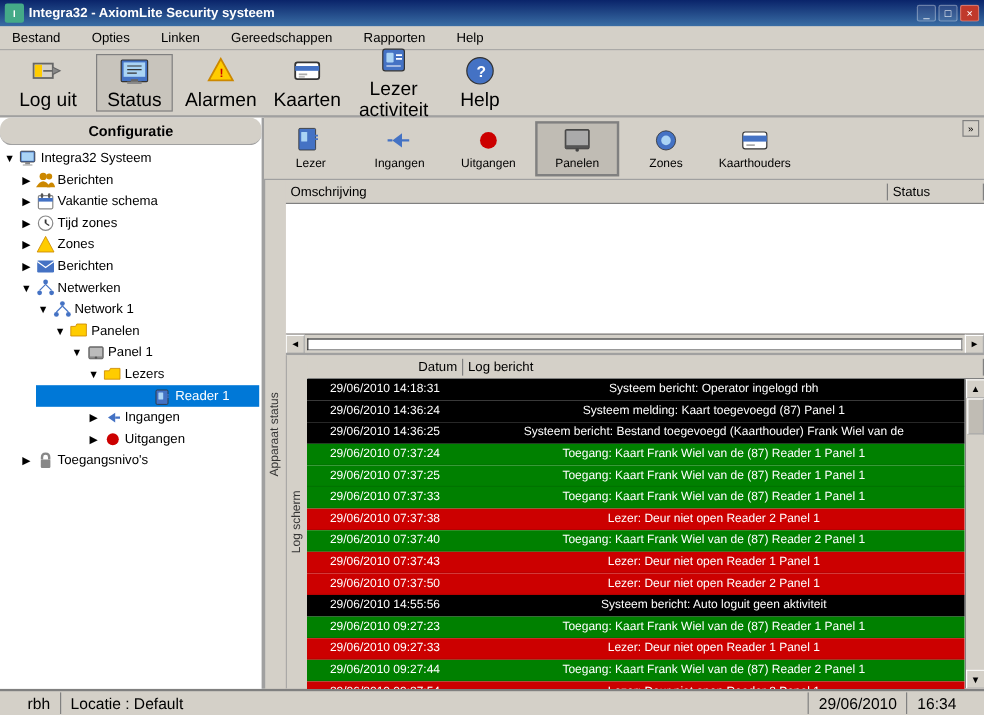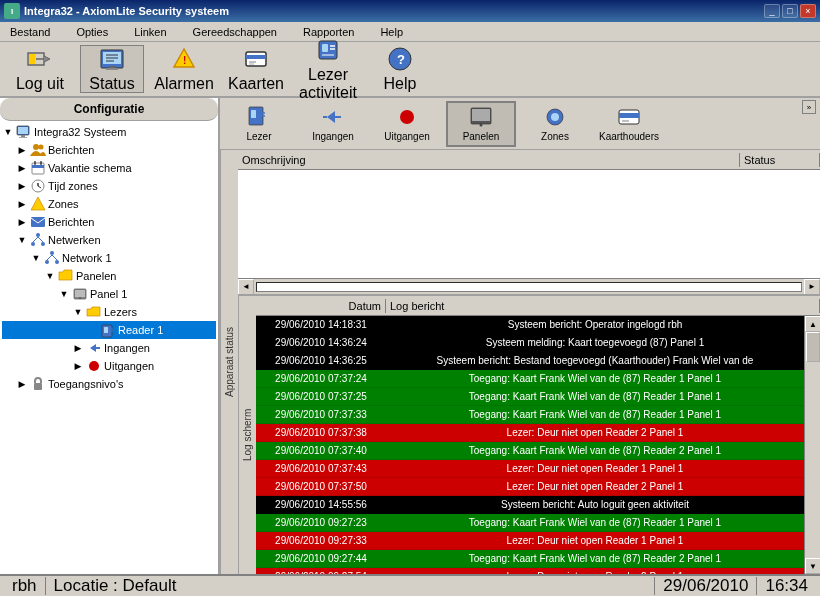--- a/index.html
+++ b/index.html
@@ -25,21 +25,21 @@
     .tool-label { font-size: 16px; text-align: center; }
 
     
     .main { display: flex; height: calc(596px - 22px - 20px - 56px - 22px); }
 
     
     .sidebar { width: 220px; background: #fff; border-right: 2px solid #a0a0a0; overflow: hidden; }
     .sidebar-header { background: #d4d0c8; text-align: center; font-weight: bold; font-size: 12px; padding: 4px; border-bottom: 1px solid #a0a0a0; border-radius: 10px; }
     .tree { padding: 2px; overflow: auto; height: calc(100% - 26px); font-size: 11px; }
     .tree-item { display: flex; align-items: center; gap: 2px; padding: 1px 0; cursor: pointer; white-space: nowrap; }
-    .tree-item.selected { background: #0078d7; color: white; }
+    .tree-item.selected { background: #0078d7; color: white; margin-left: 28px; }
     .tree-toggle { width: 12px; height: 12px; display: flex; align-items: center; justify-content: center; font-size: 9px; flex-shrink: 0; }
     .tree-icon { width: 16px; height: 16px; flex-shrink: 0; display: flex; align-items: center; justify-content: center; font-size: 12px; }
     .tree-label { flex: 1; }
     .indent1 { padding-left: 14px; }
     .indent2 { padding-left: 28px; }
     .indent3 { padding-left: 42px; }
     .indent4 { padding-left: 56px; }
     .indent5 { padding-left: 70px; }
     .indent6 { padding-left: 84px; }
 
@@ -87,21 +87,21 @@
     .log-cell { padding: 1px 4px; font-size: 10px; overflow: hidden; white-space: nowrap; text-align: center; }
     .log-cell.date { width: 130px; flex-shrink: 0; }
     .log-cell.msg { flex: 1; overflow: hidden; text-overflow: ellipsis; }
     .log-scrollbar { width: 16px; background: #d4d0c8; border-left: 1px solid #808080; display: flex; flex-direction: column; }
     .log-scroll-up { width: 16px; height: 16px; background: #d4d0c8; border: 1px outset #fff; display: flex; align-items: center; justify-content: center; font-size: 8px; cursor: pointer; }
     .log-scroll-track { flex: 1; background: #d4d0c8; position: relative; }
     .log-scroll-thumb { width: 14px; height: 30px; background: #c0bcb4; border: 1px outset #fff; position: absolute; top: 0; left: 1px; }
     .log-scroll-down { width: 16px; height: 16px; background: #d4d0c8; border: 1px outset #fff; display: flex; align-items: center; justify-content: center; font-size: 8px; cursor: pointer; }
 
     
-    .status-bar { background: #d4d0c8; border-top: 2px solid #808080; height: 22px; display: flex; align-items: center; padding: 0 4px; font-size: 17px; }
+    .status-bar { background: #d4d0c8; border-top: 2px solid #808080; height: 22px; display: flex; align-items: center; padding: 0 15px; font-size: 13px; }
     .status-section { padding: 1px 8px; border-right: 1px solid #808080; height: 18px; display: flex; align-items: center; }
     .status-section:last-child { border-right: none; }
     .status-flex { flex: 1; text-align: right; }
 
     
     svg { display: block; }
 
     
     .icon-computer { color: #4472c4; }
   </style>

